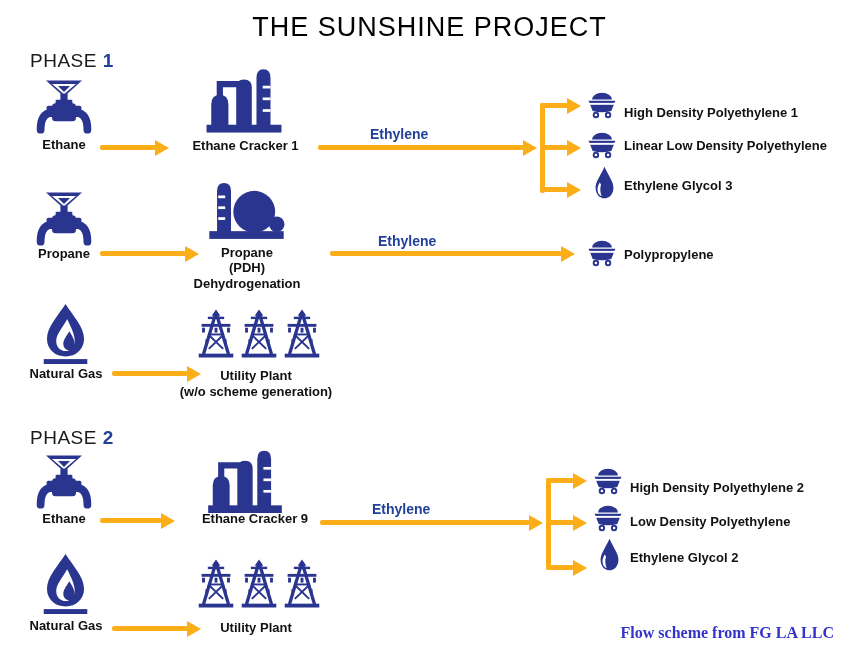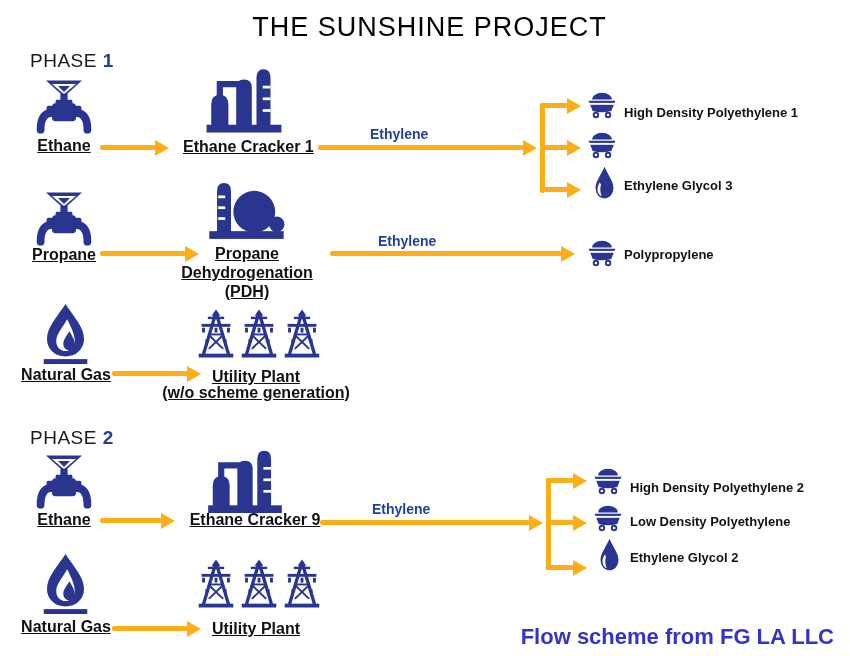--- a/index.html
+++ b/index.html
@@ -14,24 +14,24 @@
     position:relative;width:850px;height:656px;background:#ffffff;overflow:hidden;
     font-family:"Liberation Sans","DejaVu Sans",sans-serif;color:var(--ink);
   }
   .abs{position:absolute;}
   .title{
     left:0;right:0;top:12px;text-align:center;font-size:27px;font-weight:400;
     letter-spacing:1px;color:#000;padding-left:9px;
   }
   .phase{font-size:19px;font-weight:400;color:#1a1a1a;letter-spacing:.5px;}
   .phase .num{color:var(--stream);font-weight:bold;}
-  .lbl{font-weight:bold;font-size:16px;color:var(--ink);text-align:center;line-height:1.18;white-space:nowrap;text-decoration:underline;}
+  .lbl{font-weight:bold;font-size:13px;color:var(--ink);text-align:center;line-height:1.18;white-space:nowrap;}
   .plbl{font-weight:bold;font-size:13px;color:var(--ink);white-space:nowrap;}
   .stream{font-weight:bold;font-size:14px;color:var(--stream);text-align:left;}
-  .credit{font-weight:bold;font-size:22px;color:var(--credit);white-space:nowrap;}
+  .credit{font-weight:bold;font-size:16px;color:var(--credit);white-space:nowrap;font-family:Liberation Serif, serif;}
   .arrow{position:absolute;height:5px;background:var(--gold);border-radius:2px;}
   .arrow::after{
     content:'';position:absolute;right:-13px;top:50%;transform:translateY(-50%);
     width:0;height:0;border-left:14px solid var(--gold);
     border-top:8px solid transparent;border-bottom:8px solid transparent;
   }
   .vbar{position:absolute;width:5px;background:var(--gold);border-radius:2px;}
   svg{display:block;}
   .towers{display:flex;gap:0;}
 </style>
@@ -133,37 +133,38 @@
   <div class="arrow" style="left:540px;top:145px;width:28px"></div>
   <div class="arrow" style="left:540px;top:187px;width:28px"></div>
 
   <svg class="abs" style="left:586px;top:88px" width="32" height="33" viewBox="0 0 100 92">
       <use href="#cart"></use>
     </svg>
   <div class="abs plbl" style="left:624px;top:105px">High Density Polyethylene 1</div>
   <svg class="abs" style="left:586px;top:128px" width="32" height="33" viewBox="0 0 100 92">
       <use href="#cart"></use>
     </svg>
+  <div class="abs plbl" style="left:624px;top:138px">Linear Low Density Polyethylene</div>
   <svg class="abs" style="left:592px;top:166px" width="25" height="33" viewBox="0 0 72 96">
       <use href="#droplet"></use>
     </svg>
   <div class="abs plbl" style="left:624px;top:178px">Ethylene Glycol 3</div>
 
   <svg class="abs" style="left:34px;top:192px" width="60" height="55" viewBox="0 0 100 90">
       <use href="#valve"></use>
     </svg>
   <div class="abs lbl" style="left:14px;top:246px;width:100px">Propane</div>
   <div class="arrow" style="left:100px;top:251px;width:86px"></div>
   <svg class="abs" style="left:204px;top:180px" width="85" height="62" viewBox="0 0 100 80">
       <use href="#pdh"></use>
     </svg>
   <div class="abs lbl" style="left:172px;top:245px;width:150px">
     <div>Propane</div>
+    <div>(PDH)</div>
     <div>Dehydrogenation</div>
-    <div>(PDH)</div>
   </div>
   <div class="abs stream" style="left:378px;top:233px;width:110px">Ethylene</div>
   <div class="arrow" style="left:330px;top:251px;width:232px"></div>
   <svg class="abs" style="left:586px;top:236px" width="32" height="33" viewBox="0 0 100 92">
       <use href="#cart"></use>
     </svg>
   <div class="abs plbl" style="left:624px;top:247px">Polypropylene</div>
 
   <svg class="abs" style="left:38px;top:303px" width="55" height="61" viewBox="0 0 100 112">
       <use href="#flame"></use>

